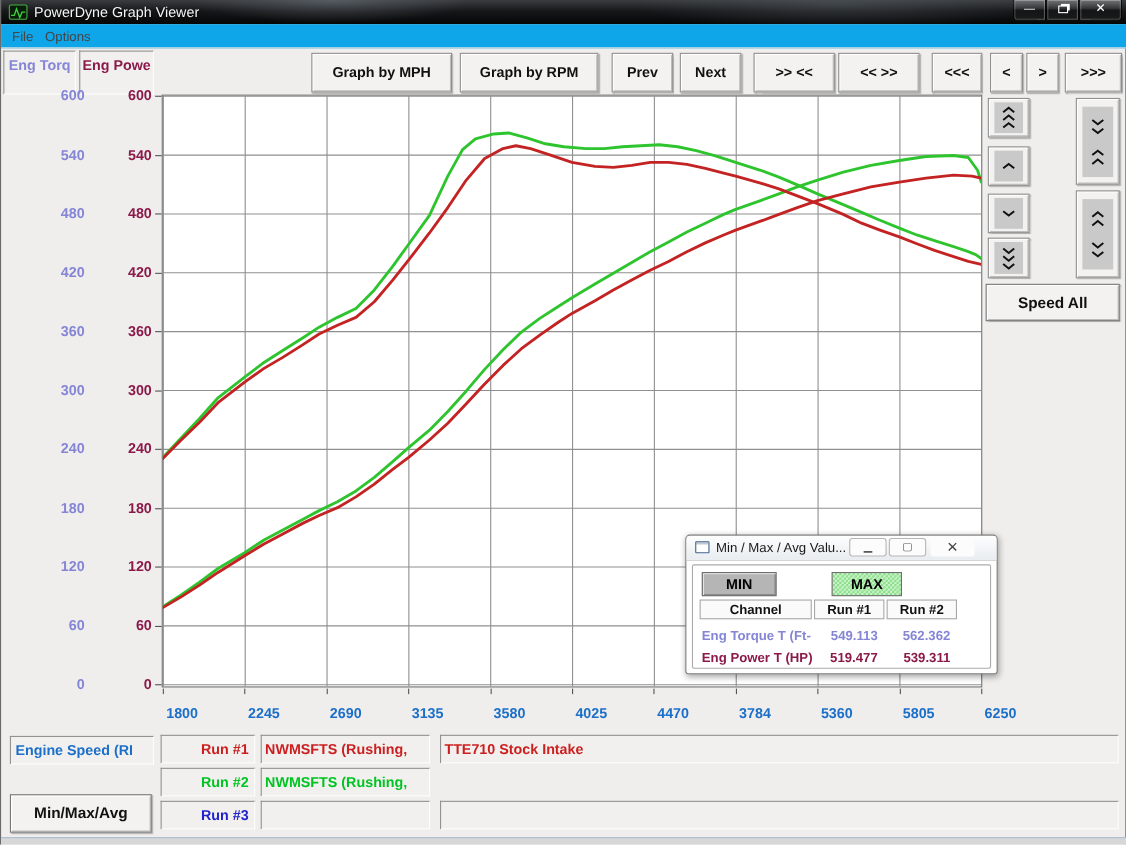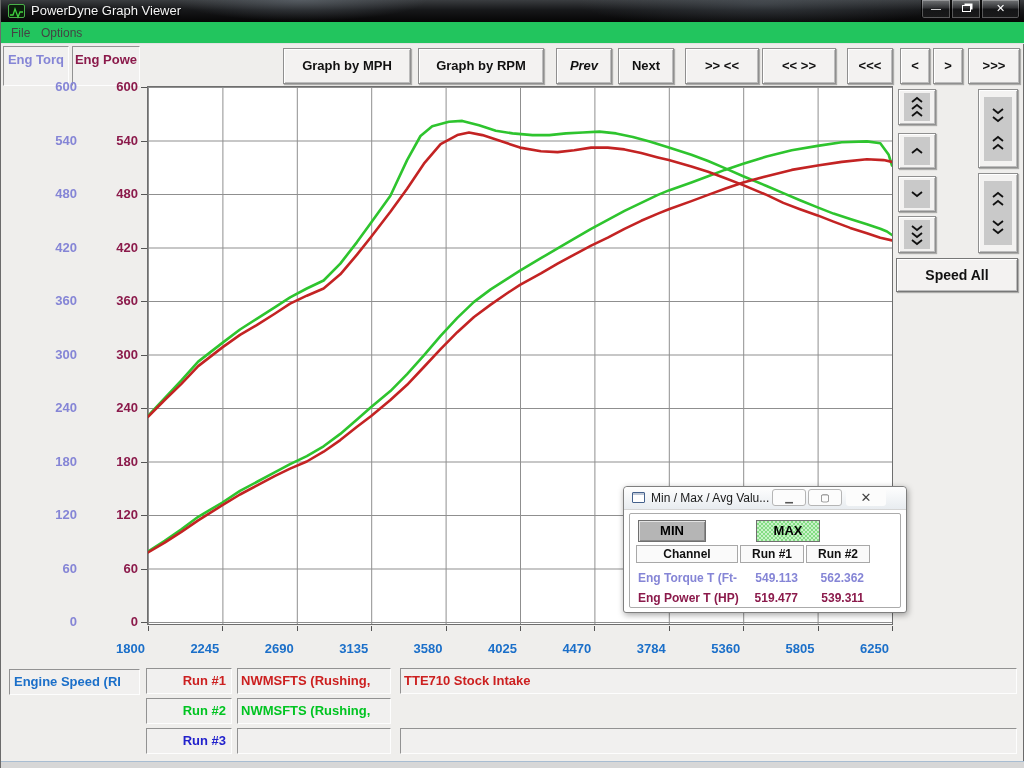--- a/index.html
+++ b/index.html
@@ -18,38 +18,38 @@
   .app-icon { position:absolute; left:7px; top:4px; width:17px; height:14px; background:#0b1d0b; border:1px solid #49b049; border-radius:2px; }
   .winbtn { position:absolute; top:0; height:19px; border:1px solid rgba(0,0,0,.85); border-top:none;
     background:linear-gradient(rgba(255,255,255,.28), rgba(255,255,255,.08) 45%, rgba(10,10,10,.25) 50%, rgba(70,70,70,.25));
     box-shadow:inset 0 0 0 1px rgba(255,255,255,.28); color:#fff; font-size:10px; text-align:center; line-height:17px; }
   .winbtn.min { left:920px; width:30px; border-radius:0 0 0 3px; }
   .winbtn.max { left:950px; width:30px; }
   .winbtn.close { left:980px; width:39px; border-radius:0 0 3px 0; font-size:11px; }
   .maxglyph { display:inline-block; width:9px; height:7px; border:1px solid #fff; box-shadow:2px -2px 0 -0.5px #fff; margin-top:5px; }
 
   
-  .menubar { position:absolute; left:0; top:22px; width:1024px; height:22px; background:#22c55e; border-bottom:1px solid #e2e2e2; }
+  .menubar { position:absolute; left:0; top:22px; width:1024px; height:22px; background:#0ea5e9; border-bottom:1px solid #e2e2e2; }
   .menuitem { position:absolute; top:3px; font-size:12px; color:#444; padding:1px 4px; }
 
   
   .btn3d { position:absolute; background:#f3f2f1; border:1px solid #8f8f8f; text-align:center; color:#111;
     box-shadow:inset 1px 1px 0 #ffffff, inset -1px -1px 0 #bcbcbc, 1px 1px 1px rgba(90,90,90,.45);
     font-weight:bold; font-size:13px; overflow:hidden; }
   .btn3d.big { font-size:14px; border-color:#777; }
   .sunken { position:absolute; background:#f1f0ef; border:1px solid; border-color:#929292 #fdfdfd #fdfdfd #929292; overflow:hidden; white-space:nowrap; font-weight:bold; font-size:13px; }
 
   .toolbtn { top:48px; height:36px; line-height:34px; }
   .axisbox { top:46px; height:40px; line-height:26px; text-align:center; }
 
   
   .ylab { position:absolute; width:46px; height:18px; text-align:right; font-weight:bold; font-size:13px; line-height:18px; }
   .ylab-torque { color:var(--torque); }
   .ylab-power { color:var(--power); }
-  .xlab { position:absolute; width:64px; height:16px; text-align:left; font-weight:bold; font-size:13px; color:var(--xblue); }
+  .xlab { position:absolute; width:64px; height:16px; text-align:right; font-weight:bold; font-size:13px; color:var(--xblue); }
   .ytick { position:absolute; width:6px; height:1px; background:#555; }
   .xtick { position:absolute; width:1px; height:5px; background:#555; }
 
   
   .plotbox { position:absolute; left:146px; top:86px; width:746px; height:539px; background:#fff; border:1px solid #6e6e6e; }
 
   
   .chevbtn { display:flex; align-items:center; justify-content:center; }
   .chevpad { background:#c9c9c9; display:flex; align-items:center; justify-content:center; }
 
@@ -106,21 +106,21 @@
 
   <div class="menubar">
     <span class="menuitem" style="left:6px;">File</span>
     <span class="menuitem" style="left:36px;">Options</span>
   </div>
 
   <div class="sunken axisbox" style="left:2px;width:66px;color:var(--torque);">Eng Torq</div>
   <div class="sunken axisbox" style="left:71px;width:68px;color:var(--power);">Eng Powe</div>
   <div class="btn3d toolbtn" style="left:282px;width:128px;">Graph by MPH</div>
   <div class="btn3d toolbtn" style="left:417px;width:126px;">Graph by RPM</div>
-  <div class="btn3d toolbtn" style="left:555px;width:56px;font-style:italic;">Prev</div>
+  <div class="btn3d toolbtn" style="left:555px;width:56px;">Prev</div>
   <div class="btn3d toolbtn" style="left:617px;width:56px;">Next</div>
   <div class="btn3d toolbtn" style="left:684px;width:74px;">&gt;&gt; &lt;&lt;</div>
   <div class="btn3d toolbtn" style="left:761px;width:74px;">&lt;&lt; &gt;&gt;</div>
   <div class="btn3d toolbtn" style="left:846px;width:46px;">&lt;&lt;&lt;</div>
   <div class="btn3d toolbtn" style="left:899px;width:30px;">&lt;</div>
   <div class="btn3d toolbtn" style="left:932px;width:30px;">&gt;</div>
   <div class="btn3d toolbtn" style="left:967px;width:52px;">&gt;&gt;&gt;</div>
 
   <div class="plotbox">
     <svg id="plot-svg" width="744" height="537" viewBox="0 0 744 537">
@@ -221,20 +221,21 @@
   <div class="sunken filelab" style="left: 236px; top: 668px; width: 154px; height: 26px; color: rgb(204, 32, 32);">NWMSFTS (Rushing,</div>
   <div class="sunken filelab" style="left: 399px; top: 668px; width: 617px; height: 26px; color: rgb(204, 32, 32);">TTE710 Stock Intake</div>
 
   <div class="sunken runlab" style="left: 145px; top: 698px; width: 86px; height: 26px; color: rgb(0, 196, 33);">Run #2</div>
   <div class="sunken filelab" style="left: 236px; top: 698px; width: 154px; height: 26px; color: rgb(0, 196, 33);">NWMSFTS (Rushing,</div>
 
   <div class="sunken runlab" style="left: 145px; top: 728px; width: 86px; height: 26px; color: rgb(34, 34, 204);">Run #3</div>
   <div class="sunken filelab" style="left: 236px; top: 728px; width: 154px; height: 26px; color: rgb(34, 34, 204);"></div>
   <div class="sunken filelab" style="left: 399px; top: 728px; width: 617px; height: 26px; color: rgb(34, 34, 204);"></div>
 
+  <div class="btn3d big" style="left:8px;top:722px;width:129px;height:35px;line-height:33px;">Min/Max/Avg</div>
 
   <div class="mmwin">
     <div class="mmtitle">
       <span class="mmicon"></span>
       <span class="txt">Min / Max / Avg Valu...</span>
       <span class="mmbtn" style="left:148px;width:34px;">▁</span>
       <span class="mmbtn" style="left:184px;width:34px;">▢</span>
       <span class="mmbtn" style="left:222px;width:40px;border:none;font-size:13px;line-height:17px;color:#444;">✕</span>
     </div>
     <div class="mmpanel"></div>

